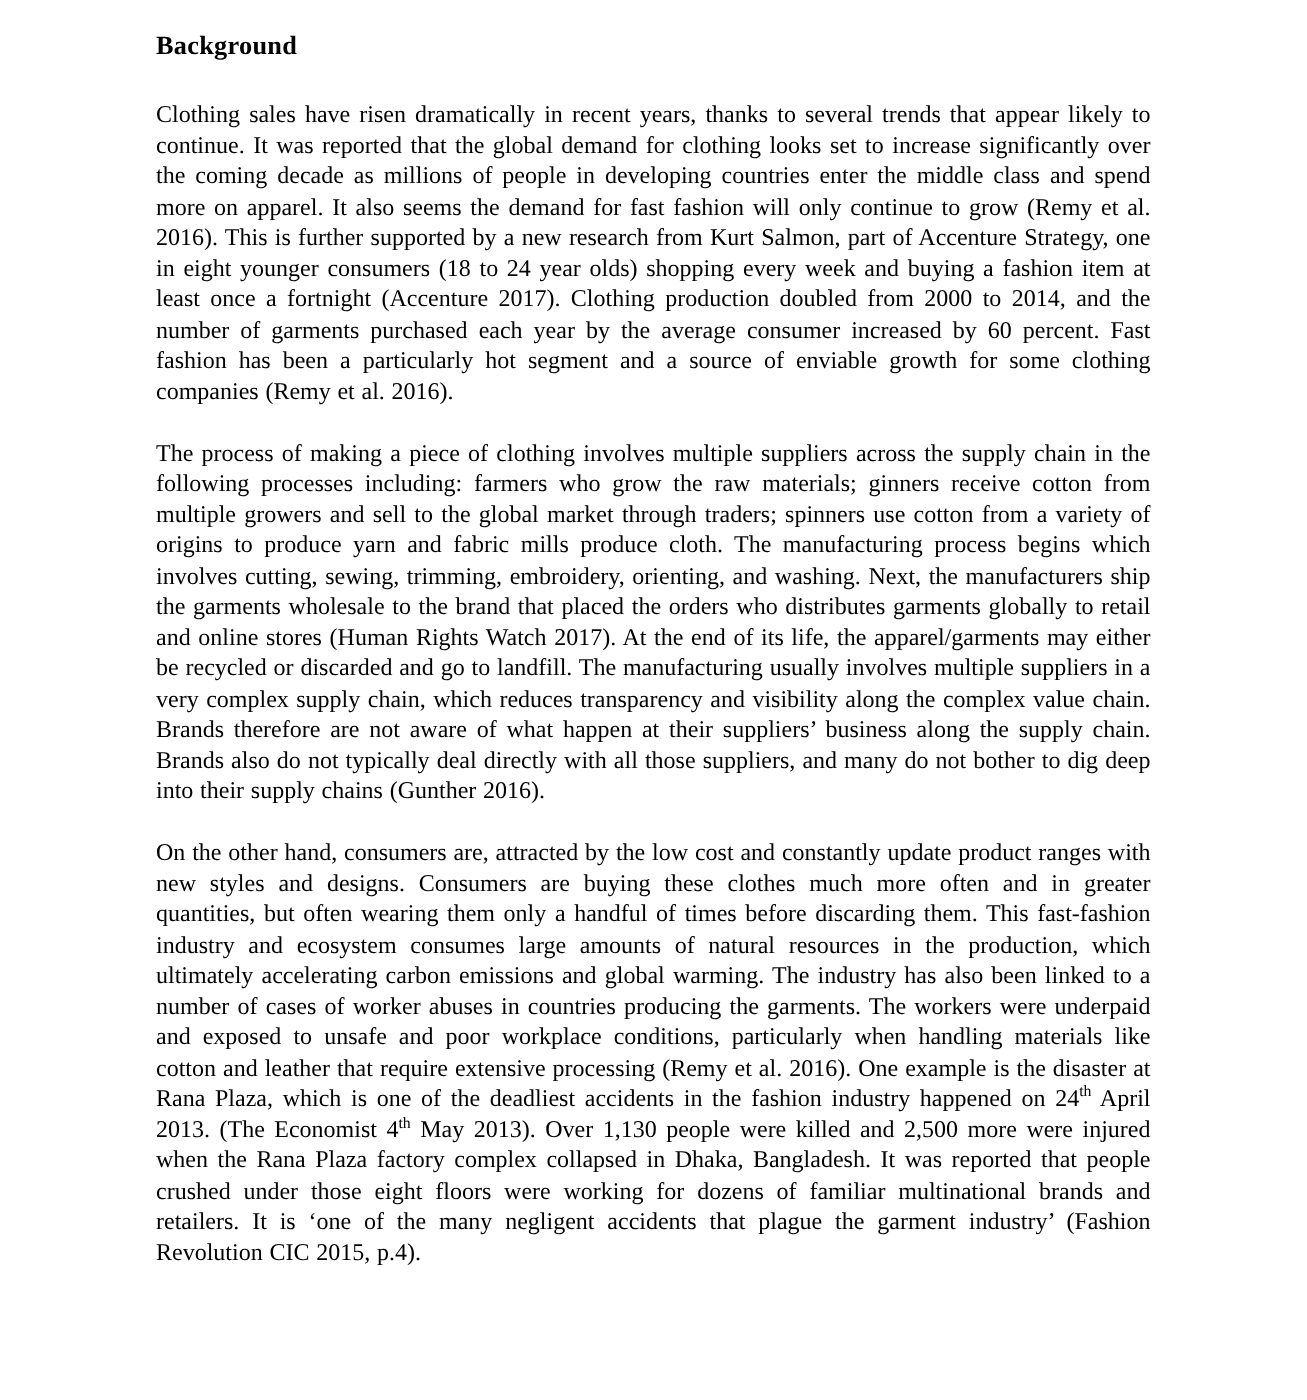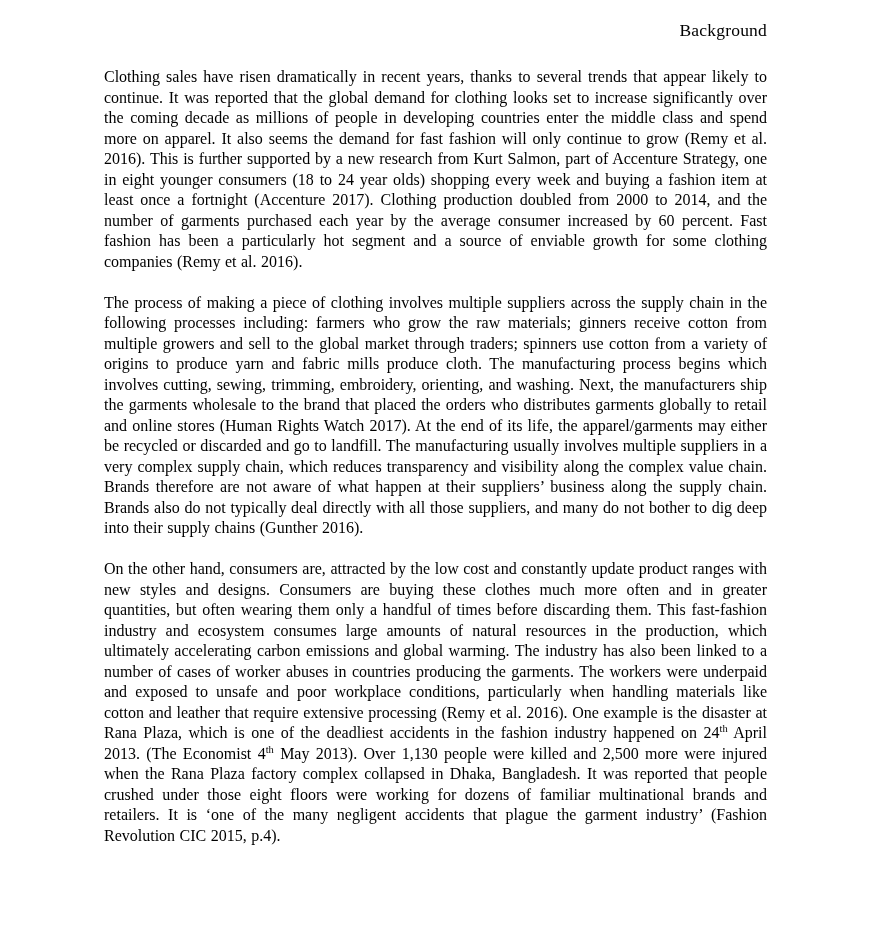--- a/index.html
+++ b/index.html
@@ -15,22 +15,22 @@
   }
   .page {
     box-sizing: border-box;
     width: 871px;
     min-height: 933px;
     padding: 20px 104px 30px 104px;
     background: #ffffff;
   }
   .doc-title {
     font-size: 17.5px;
-    font-weight: normal;
-    text-align: right;
+    font-weight: bold;
+    text-align: left;
     margin: 0 0 26px 0;
     letter-spacing: 0.2px;
   }
   .paragraphs p {
     font-size: 16px;
     line-height: 20.5px;
     text-align: justify;
     margin: 0 0 20.5px 0;
     word-spacing: 0.5px;
   }

